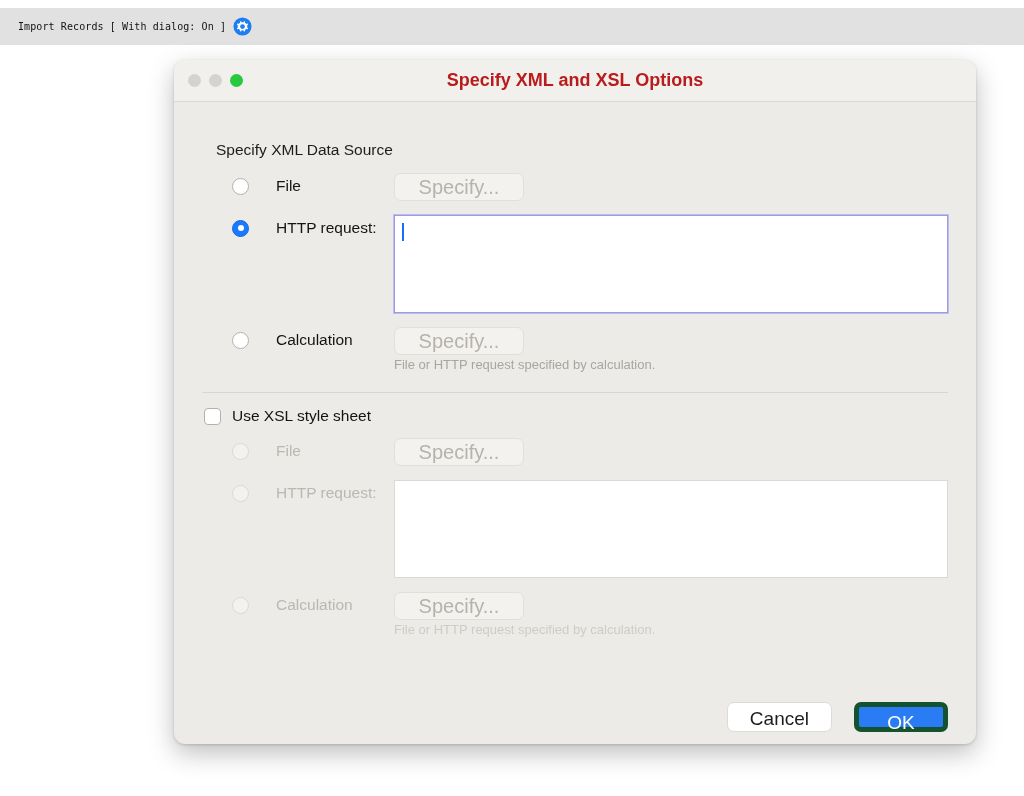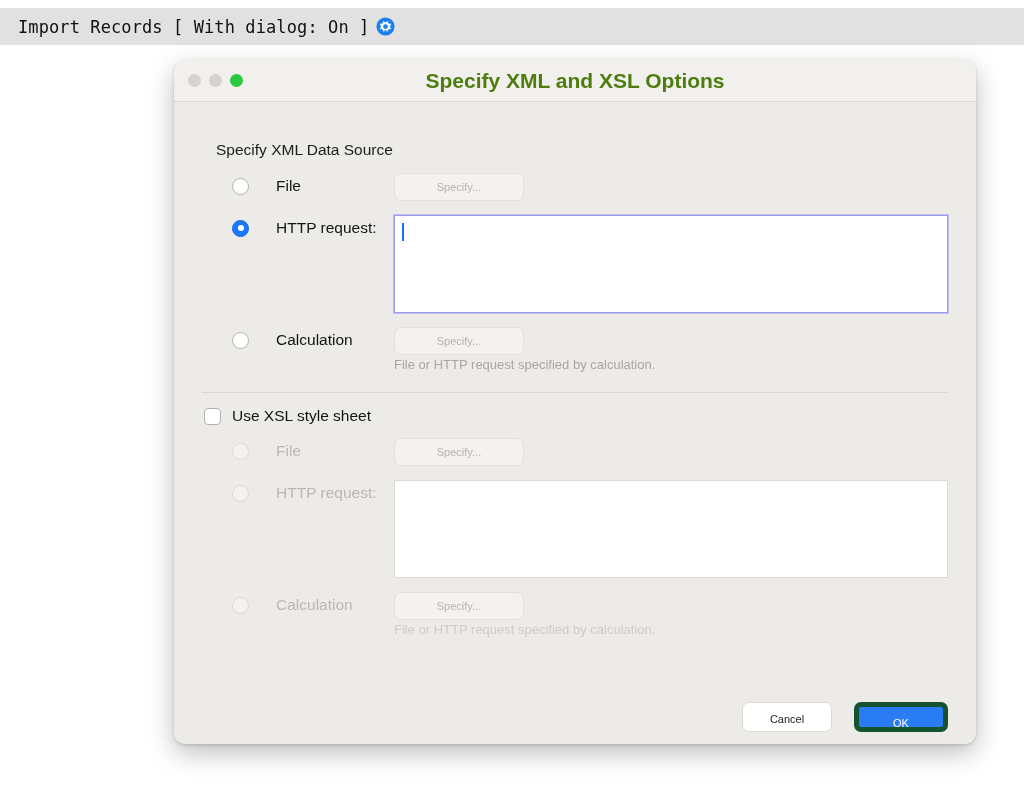--- a/index.html
+++ b/index.html
@@ -24,21 +24,21 @@
     width: 1024px;
     height: 37px;
     background: #e1e1e1;
     display: flex;
     align-items: center;
     box-sizing: border-box;
     padding-left: 18px;
   }
   .topbar-text {
     font-family: "DejaVu Sans Mono", "Liberation Mono", monospace;
-    font-size: 17px;
+    font-size: 10px;
     color: #111111;
     letter-spacing: 0.1px;
     white-space: pre;
   }
   .gear-icon {
     width: 19px;
     height: 19px;
     margin-left: 7px;
     flex: 0 0 auto;
     display: block;
@@ -77,23 +77,23 @@
     display: block;
   }
   .light.close   { background: #d5d3d0; }
   .light.min     { background: #d5d3d0; }
   .light.zoom    { background: #28c93f; }
   .title {
     position: absolute;
     left: 0;
     right: 0;
     text-align: center;
-    font-size: 21px;
+    font-size: 18px;
     font-weight: bold;
-    color: #4d7c0f;
+    color: #b91c1c;
     pointer-events: none;
   }
 
   .dialog-body {
     padding: 0 28px;
     position: relative;
     height: 642px;
     box-sizing: border-box;
   }
 
@@ -178,21 +178,21 @@
   }
 
   
   .btn-specify {
     width: 130px;
     height: 28px;
     border-radius: 7px;
     background: #f4f2ef;
     border: 1px solid #e2dfdb;
     color: #b6b3ae;
-    font-size: 11px;
+    font-size: 20px;
     font-family: "Liberation Sans", sans-serif;
     padding: 0;
     cursor: default;
     line-height: 26px;
     text-align: center;
   }
 
   
   .textarea {
     width: 559px;
@@ -242,21 +242,21 @@
     position: absolute;
     right: 28px;
     bottom: 24px;
     display: flex;
     align-items: center;
     gap: 22px;
   }
   .btn {
     height: 30px;
     border-radius: 7px;
-    font-size: 11px;
+    font-size: 19px;
     font-family: "Liberation Sans", sans-serif;
     padding: 2px 22px;
     cursor: default;
     line-height: 28px;
     text-align: center;
   }
   .btn-cancel {
     background: #ffffff;
     border: 1px solid #dedbd7;
     color: #1d1d1d;

